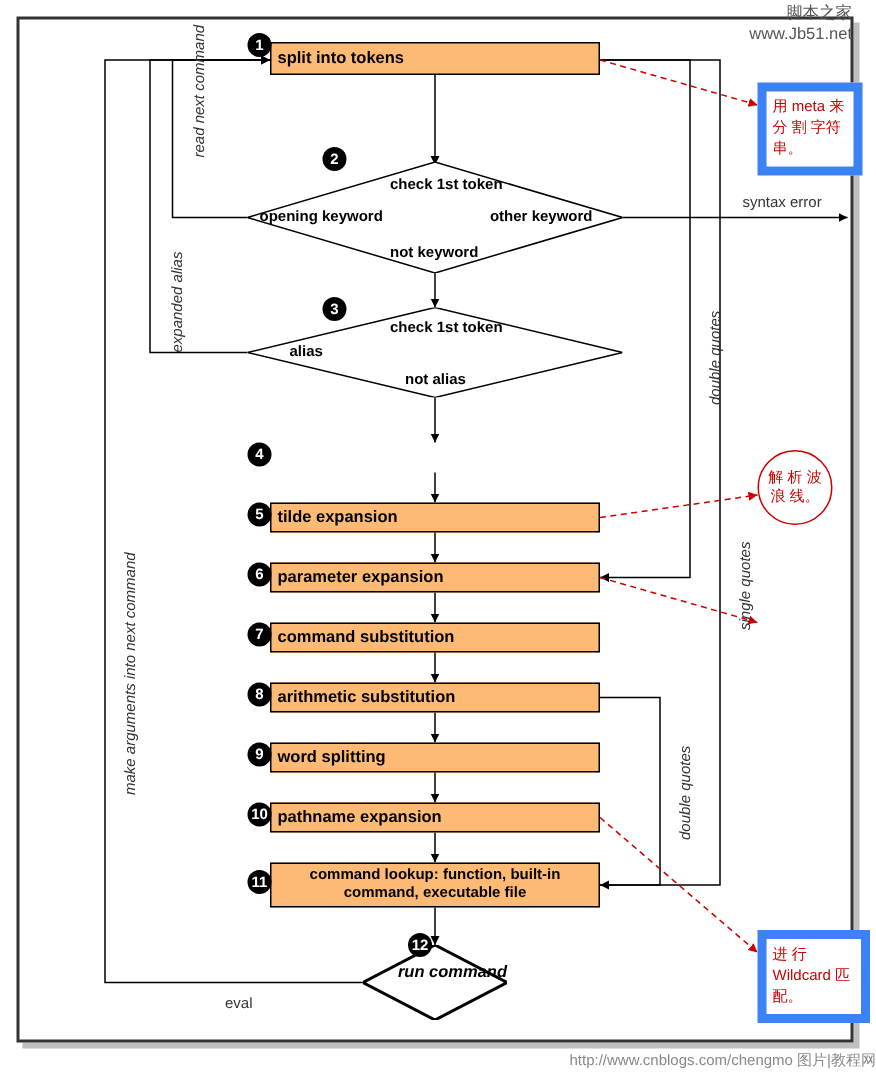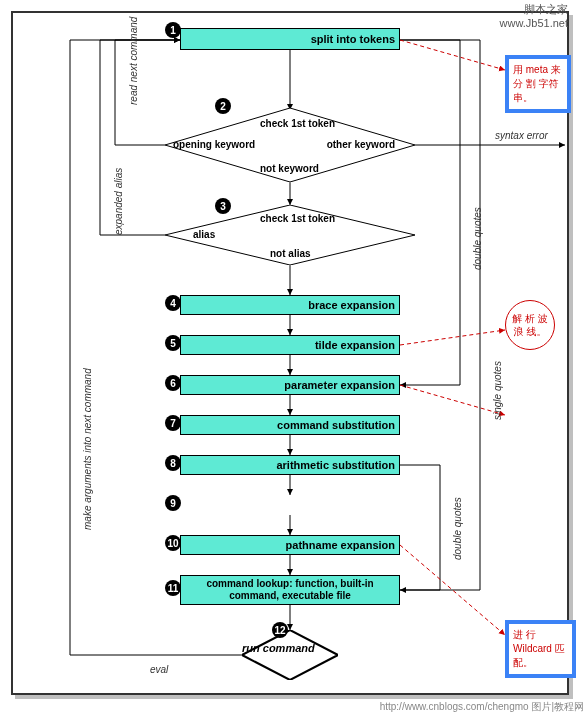--- a/index.html
+++ b/index.html
@@ -1,28 +1,28 @@
 <!DOCTYPE html>
 <html><head>
 <meta charset="utf-8">
 <style>
   html,body{margin:0;padding:0;background:#fff;font-family:Arial,Helvetica,sans-serif}
   .stage{position:relative;width:584px;height:716px;box-sizing:border-box}
   .frame{position:absolute;left:11px;top:11px;width:554px;height:680px;border:2px solid #333;box-shadow:4px 4px 0 rgba(0,0,0,.25);background:#fff}
   svg{position:absolute;left:0;top:0}
-  .box{position:absolute;border:1px solid #000;background:#5eead4;font-size:11px;font-weight:bold;text-align:center;display:flex;align-items:center;justify-content:flex-end;box-sizing:border-box;padding:4px}
+  .box{position:absolute;border:1px solid #000;background:#fdba74;font-size:11px;font-weight:bold;text-align:center;display:flex;align-items:center;justify-content:flex-start;box-sizing:border-box;padding:4px}
   .circle-num{position:absolute;width:16px;height:16px;border-radius:50%;background:#000;color:#fff;font-size:10px;font-weight:bold;display:flex;align-items:center;justify-content:center;font-family:Arial}
   .diamond-wrap{position:absolute}
   .diamond{position:absolute;left:0;top:0;width:100%;height:100%}
   .d-label{position:absolute;font-size:10px;font-weight:bold;white-space:nowrap}
-  .ann-box{position:absolute;border:4px solid #3b82f6;color:#c00;font-size:10px;padding:4px;line-height:1.4;background:#fff}
+  .ann-box{position:absolute;border:6px solid #3b82f6;color:#c00;font-size:10px;padding:4px;line-height:1.4;background:#fff}
   .ann-circle{position:absolute;border:1.5px solid #c00;color:#c00;font-size:10px;border-radius:50%;display:flex;align-items:center;justify-content:center;text-align:center;line-height:1.3;background:#fff}
   .v-text{position:absolute;font-size:10px;font-style:italic;color:#333;white-space:nowrap}
   .v-rot{transform:rotate(-90deg);transform-origin:0 0}
-  .plain{position:absolute;font-size:10px;font-style:italic;color:#333}
+  .plain{position:absolute;font-size:10px;color:#333}
   .watermark{position:absolute;color:#888;font-size:10px;text-align:right;width:100%}
   .hdr{position:absolute;right:16px;top:2px;font-size:11px;color:#555;text-align:right;line-height:1.3}
   
 </style>
 </head>
 <body>
 
 <div class="stage">
   <div class="frame"></div>
 
@@ -92,23 +92,20 @@
   <div class="diamond-wrap" style="left:165px;top:205px;width:250px;height:60px">
     <svg class="diamond" viewBox="0 0 250 60">
         <polygon points="125,0 250,30 125,60 0,30" fill="#fff" stroke="#000"></polygon>
       </svg>
     <span class="d-label" style="left:95px;top:8px">check 1st token</span>
     <span class="d-label" style="left:28px;top:24px">alias</span>
     <span class="d-label" style="left:105px;bottom:6px">not alias</span>
   </div>
   <div class="circle-num" style="left:215px;top:198px">3</div>
 
-  <div class="box" style="left:180px;top:295px;width:220px;height:20px">
-      <span>brace expansion</span>
-    </div>
   <div class="circle-num" style="left:165px;top:295px">4</div>
 
   <div class="box" style="left:180px;top:335px;width:220px;height:20px">
       <span>tilde expansion</span>
     </div>
   <div class="circle-num" style="left:165px;top:335px">5</div>
 
   <div class="box" style="left:180px;top:375px;width:220px;height:20px">
       <span>parameter expansion</span>
     </div>
@@ -117,37 +114,40 @@
   <div class="box" style="left:180px;top:415px;width:220px;height:20px">
       <span>command substitution</span>
     </div>
   <div class="circle-num" style="left:165px;top:415px">7</div>
 
   <div class="box" style="left:180px;top:455px;width:220px;height:20px">
       <span>arithmetic substitution</span>
     </div>
   <div class="circle-num" style="left:165px;top:455px">8</div>
 
+  <div class="box" style="left:180px;top:495px;width:220px;height:20px">
+      <span>word splitting</span>
+    </div>
   <div class="circle-num" style="left:165px;top:495px">9</div>
 
   <div class="box" style="left:180px;top:535px;width:220px;height:20px">
       <span>pathname expansion</span>
     </div>
   <div class="circle-num" style="left:165px;top:535px">10</div>
 
   <div class="box" style="left:180px;top:575px;width:220px;height:30px;font-size:10px;line-height:1.2">
       <span>command lookup: function, built-in command, executable file</span>
     </div>
   <div class="circle-num" style="left:165px;top:580px">11</div>
 
   <div class="diamond-wrap" style="left:242px;top:630px;width:96px;height:50px">
     <svg class="diamond" viewBox="0 0 96 50">
         <polygon points="48,0 96,25 48,50 0,25" fill="#fff" stroke="#000" stroke-width="2"></polygon>
       </svg>
-    <span class="d-label" style="left:0;right:0;top:12px;text-align:left;font-size:11px;font-weight:bold;font-style:italic;white-space:normal">run command</span>
+    <span class="d-label" style="left:0;right:0;top:12px;text-align:right;font-size:11px;font-weight:bold;font-style:italic;white-space:normal">run command</span>
   </div>
   <div class="circle-num" style="left:272px;top:622px">12</div>
 
   <span class="plain" style="left:495px;top:130px">syntax error</span>
   <span class="v-text v-rot" style="left:128px;top:105px">read next command</span>
   <span class="v-text v-rot" style="left:113px;top:235px">expanded alias</span>
   <span class="v-text v-rot" style="left:82px;top:530px">make arguments into next command</span>
   <span class="plain" style="left:150px;top:664px">eval</span>
   <span class="v-text v-rot" style="left:472px;top:270px">double quotes</span>
   <span class="v-text v-rot" style="left:452px;top:560px">double quotes</span>

